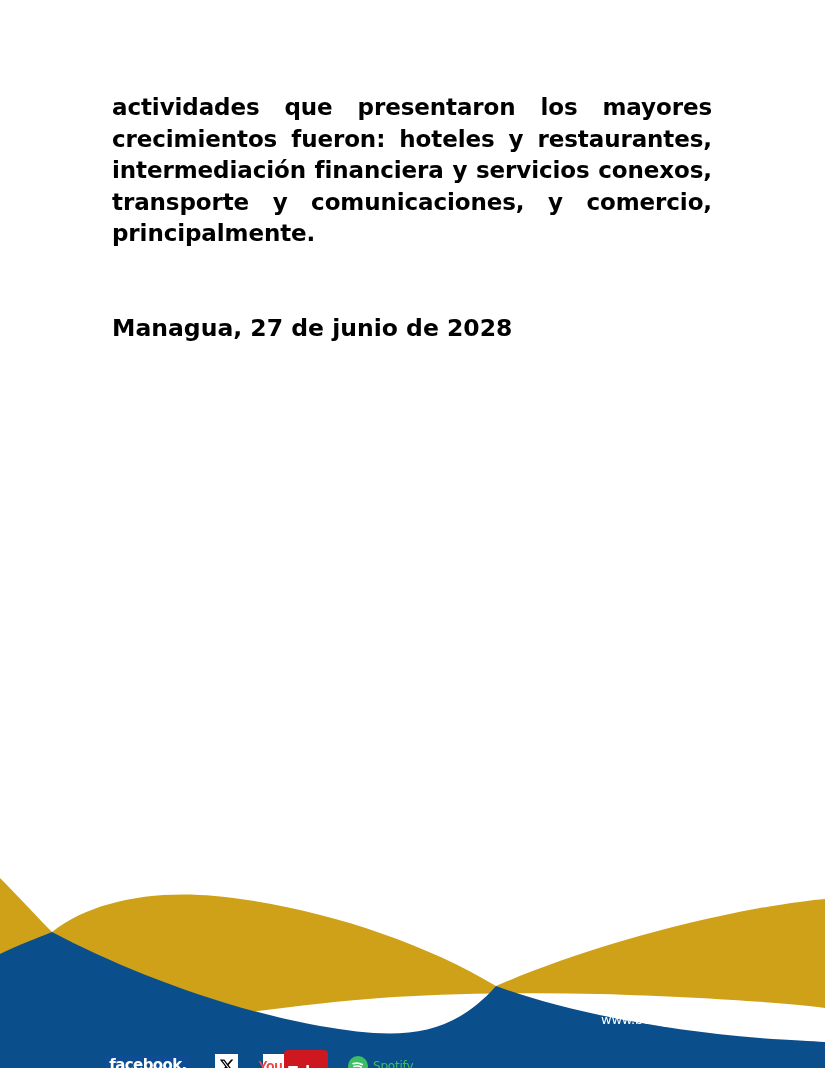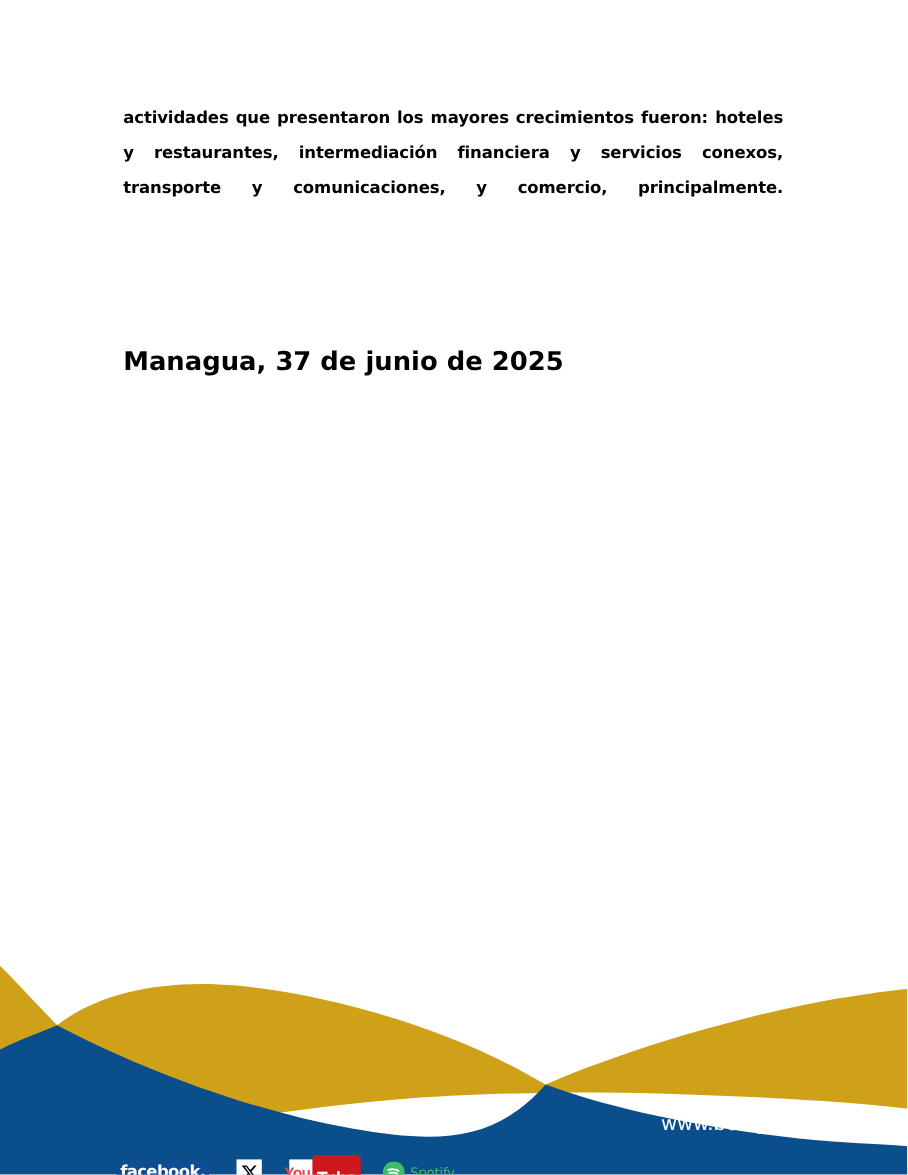--- a/index.html
+++ b/index.html
@@ -23,21 +23,21 @@
 
   .content {
     position: absolute;
     left: 112px;
     top: 92px;
     width: 600px;
   }
 
   .body-paragraph {
     font-family: "DejaVu Sans", sans-serif;
-    font-size: 15px;
+    font-size: 23px;
     font-weight: 700;
     line-height: 31.5px;
     color: #000000;
     text-align: justify;
     text-justify: inter-word;
     margin: 0;
     letter-spacing: -0.1px;
   }
   
   .body-paragraph::after {
@@ -160,37 +160,37 @@
     color: #3DBE62;
     line-height: 1;
     letter-spacing: -0.2px;
   }
 
   .website {
     position: absolute;
     left: 601px;
     top: 13px;
     font-family: "DejaVu Sans", sans-serif;
-    font-size: 18px;
+    font-size: 13px;
     font-weight: 400;
     color: #ffffff;
     letter-spacing: -0.2px;
     line-height: 1;
   }
 </style>
 </head>
 <body>
 
 <div class="page">
 
   <div class="content">
     <p class="body-paragraph">actividades que presentaron los mayores crecimientos fueron: hoteles y restaurantes, intermediación financiera y servicios conexos, transporte y comunicaciones, y comercio, principalmente.</p>
   </div>
 
-  <div class="dateline">Managua, 37 de junio de 2025</div>
+  <div class="dateline">Managua, 27 de junio de 2028</div>
 
   <svg class="footer-waves" viewBox="0 0 825 200" preserveAspectRatio="none">
 
     <path d="M 0 10
              C 20 30, 38 50, 52 64
              C 90 34, 150 22, 215 28
              C 310 37, 420 72, 496 118
              C 560 90, 660 58, 760 40
              C 790 35, 812 32, 825 31
              L 825 140

